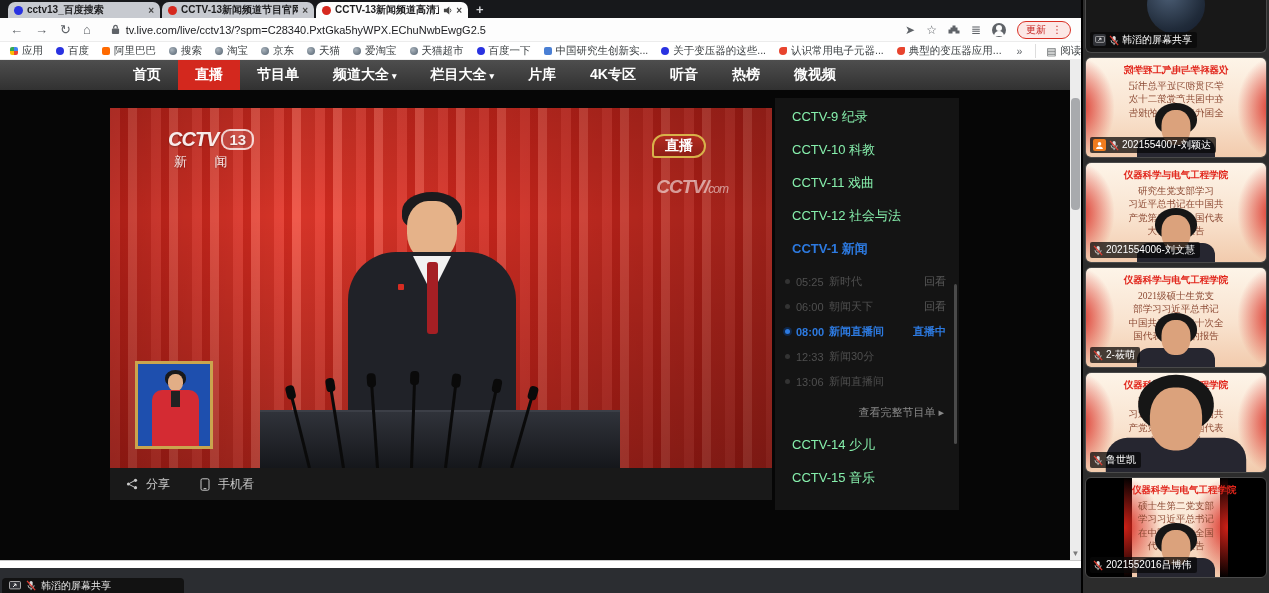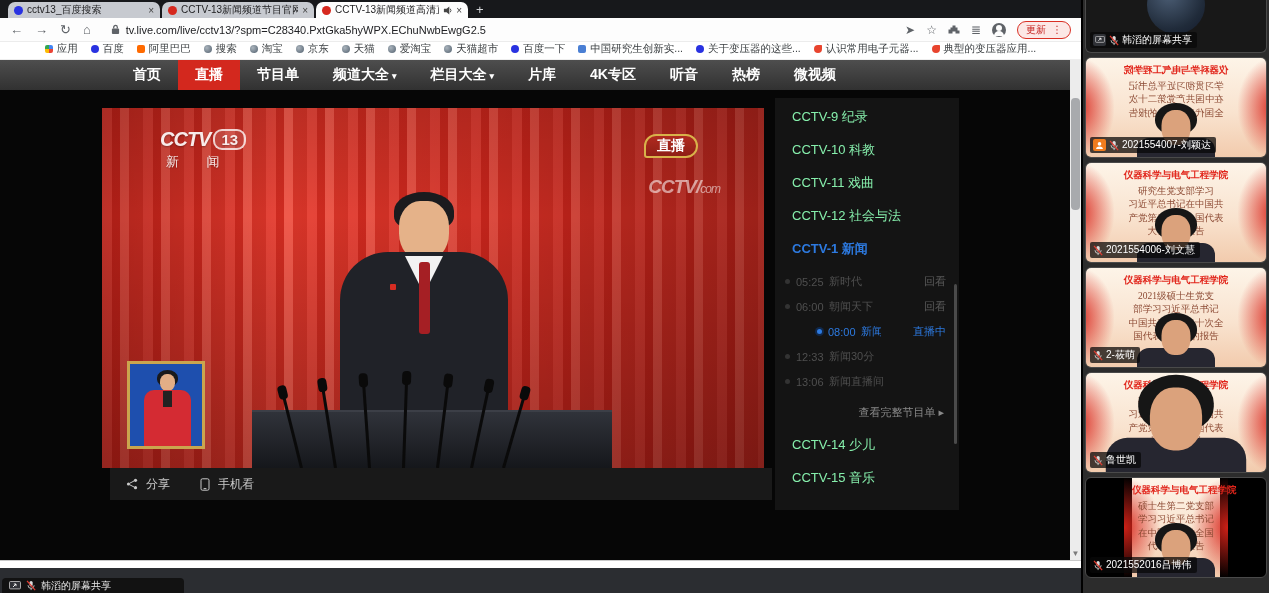--- a/index.html
+++ b/index.html
@@ -3,21 +3,21 @@
 <meta charset="utf-8">
 <style>
   * { margin:0; padding:0; box-sizing:border-box; }
   body { background:#000; font-family:"Liberation Sans", sans-serif; }
   .screen { position:relative; width:1269px; height:593px; background:#000; overflow:hidden; }
 
   
   .browser { position:absolute; left:0; top:0; width:1081px; height:568px; background:#fff; }
 
   
-  .tabbar { height:18px; background:#17181b; display:flex; align-items:flex-end; padding-left:8px; }
+  .tabbar { height:18px; background:#17181b; display:flex; align-items:flex-end; padding-left:8px;font-weight:bold; }
   .tab { width:152px; height:16px; background:#c7cad0; border-radius:7px 7px 0 0; display:flex; align-items:center; gap:4px; padding:0 6px; font-size:10px; color:#1d1d1f; margin-right:2px; overflow:hidden; }
   .tab.active { background:#fdfdfd; }
   .fav { width:9px; height:9px; border-radius:50%; flex:none; }
   .fav.baidu { background:#2932e1; }
   .fav.cctv  { background:#d6281e; }
   .fav.grid  { border-radius:2px; background:conic-gradient(#4285f4 0 25%, #ea4335 0 50%, #fbbc04 0 75%, #34a853 0); }
   .fav.globe { background:radial-gradient(circle at 35% 35%, #aab4bd, #6d7a86 70%); }
   .fav.ali   { background:#ff6a00; border-radius:2px; }
   .fav.doc   { background:#4a7fd4; border-radius:2px; }
   .fav.flame { background:#e8442e; border-radius:50% 10% 50% 50%; }
@@ -31,38 +31,38 @@
   .addrbar { height:24px; background:#fdfdfd; border-bottom:1px solid #ececec; display:flex; align-items:center; padding:0 10px; gap:12px; }
   .nav-ic { color:#5f6368; font-size:13px; line-height:1; }
   .urlbox { flex:1; display:flex; align-items:center; gap:6px; font-size:11px; color:#202124; padding-left:8px; }
   .right-ics { display:flex; align-items:center; gap:11px; color:#5f6368; font-size:12px; }
   .avatar-ic { width:14px; height:14px; border-radius:50%; background:#5f6368; position:relative; }
   .avatar-ic::before { content:''; position:absolute; left:4px; top:2px; width:6px; height:6px; border-radius:50%; background:#fdfdfd; }
   .avatar-ic::after { content:''; position:absolute; left:2px; top:8px; width:10px; height:5px; border-radius:5px 5px 0 0; background:#fdfdfd; }
   .update-pill { display:flex; align-items:center; gap:6px; border:1px solid #d93025; background:#fce8e6; color:#c5221f; border-radius:10px; padding:1px 8px; font-size:10px; }
 
   
-  .bmbar { height:18px; background:#fff; border-bottom:1px solid #eee; display:flex; align-items:center; gap:13px; padding:0 10px; font-size:10.5px; color:#3c4043; white-space:nowrap; overflow:hidden;flex-direction:column; }
+  .bmbar { height:18px; background:#fff; border-bottom:1px solid #eee; display:flex; align-items:center; gap:13px; padding:0 10px; font-size:10.5px; color:#3c4043; white-space:nowrap; overflow:hidden; }
   .bm { display:flex; align-items:center; gap:4px; }
   .fav.sm { width:8px; height:8px; }
   .bm-more { color:#5f6368; margin-left:2px; }
   .reading { display:flex; align-items:center; gap:4px; border-left:1px solid #ddd; padding-left:10px; margin-left:auto; }
 
   
   .page { position:relative; height:500px; background:#060606; overflow:hidden; }
   .sitenav { height:30px; background:linear-gradient(#4e4e4e,#313131); display:flex; align-items:stretch; padding-left:116px; }
   .navitem { display:flex; align-items:center; gap:3px; padding:0 17px; color:#fff; font-size:14px; font-weight:bold; }
   .navitem.active { background:#d3281e; }
   .navitem .dd { display:none; font-size:9px; margin-top:2px; }
   .navitem .dd.show { display:inline; }
 
   .content { position:relative; height:470px; }
 
   
-  .video { position:absolute; left:102px; top:18px; width:662px; height:360px; overflow:hidden;
+  .video { position:absolute; left:110px; top:18px; width:662px; height:360px; overflow:hidden;
     background:repeating-linear-gradient(90deg,#e8463a 0 10px,#cf2b20 10px 18px,#f05a4c 18px 27px,#d63428 27px 41px); }
   .video::before { content:''; position:absolute; inset:0;
     background:linear-gradient(90deg,rgba(90,0,0,.30),rgba(0,0,0,0) 28%,rgba(120,0,0,.18) 60%,rgba(60,0,0,.38)),
                linear-gradient(rgba(0,0,0,.12),rgba(0,0,0,0) 30%,rgba(0,0,0,.25)); }
   .vlogo { position:absolute; left:58px; top:20px; color:#fff; opacity:.9; z-index:4; text-shadow:0 1px 2px rgba(0,0,0,.35); }
   .vlogo-row { display:flex; align-items:center; gap:3px; }
   .vlogo-brand { font-size:20px; font-weight:bold; font-style:italic; letter-spacing:-1px; }
   .vlogo-num { font-size:15px; font-weight:bold; border:2px solid rgba(255,255,255,.85); border-radius:9px; padding:0 6px; background:rgba(255,255,255,.15); }
   .vlogo-sub { font-size:13px; letter-spacing:12px; margin-top:2px; margin-left:6px; }
   .vbadge { position:absolute; right:66px; top:26px; z-index:4; color:#fff; font-size:14px; font-weight:bold;
@@ -94,21 +94,21 @@
   
   .chanpanel { position:absolute; left:775px; top:8px; width:184px; height:412px; background:#141414; overflow:hidden; }
   .chan { padding:10px 0 0 17px; height:33px; color:#86efac; font-size:13px; white-space:nowrap; }
   .chan.active { color:#2d7ae0; font-weight:bold; }
   .sched { margin:6px 0 2px 0; position:relative; }
   .srow { display:flex; align-items:center; height:25px; font-size:11px; color:#4f4f4f; padding:0 13px 0 10px; }
   .srow .dot { width:5px; height:5px; border-radius:50%; background:#333; margin-right:6px; flex:none; }
   .srow .time { width:33px; flex:none; }
   .srow .title { flex:1; white-space:nowrap; overflow:hidden; }
   .srow .status { flex:none; color:#5a5a5a; }
-  .srow.live, .srow.live .status { color:#2d7ae0; font-weight:normal;margin-left:32px; }
+  .srow.live, .srow.live .status { color:#2d7ae0; font-weight:bold; }
   .srow.live .dot { background:#2d7ae0; box-shadow:0 0 0 2px #10284a; }
   .more { text-align:right; color:#8a8a8a; font-size:11px; padding:9px 15px 6px 0; }
   .panel-scroll { position:absolute; right:2px; top:186px; width:3px; height:160px; background:#4a4a4a; border-radius:2px; }
 
   
   .pgscroll { position:absolute; right:0; top:0; bottom:0; width:11px; background:#ececec; z-index:9; }
   .pgthumb { position:absolute; left:1px; top:38px; width:9px; height:112px; background:#a8aaad; border-radius:4px; }
   .pgarrow { position:absolute; left:0; bottom:2px; width:11px; text-align:center; color:#7a7a7a; font-size:8px; }
 
   .bstrip { position:absolute; left:0; bottom:0; width:100%; height:8px; background:#fff; border-top:1px solid #c9c9c9; }

